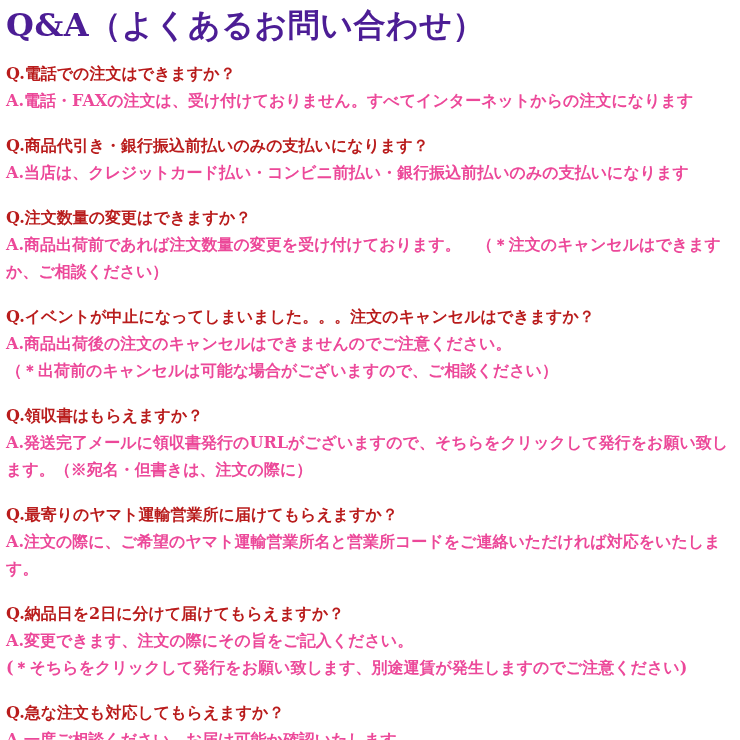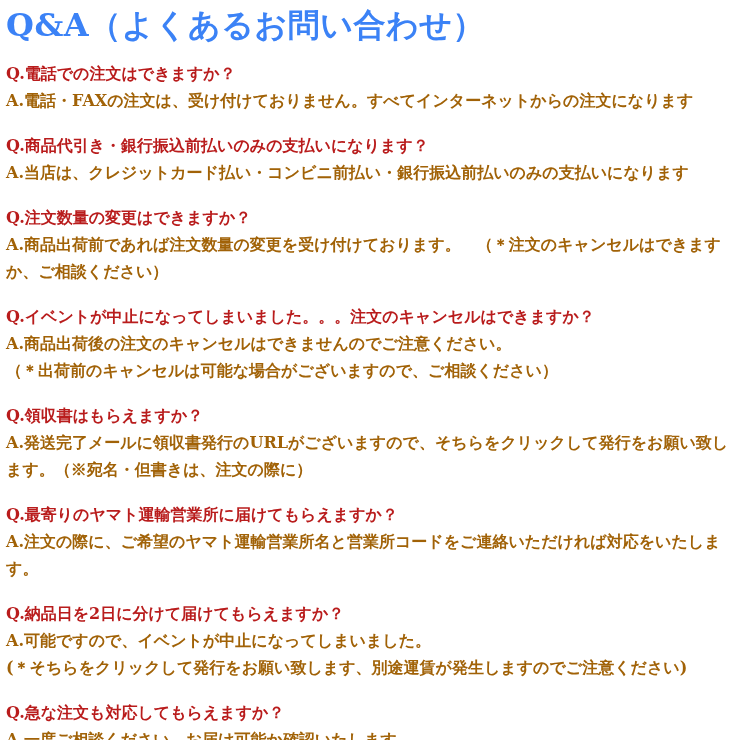--- a/index.html
+++ b/index.html
@@ -15,37 +15,37 @@
     padding: 6px 6px 0 6px;
     font-family: "DejaVu Serif", "Liberation Serif", serif;
     font-weight: bold;
     -webkit-font-smoothing: antialiased;
   }
   .page-title {
     margin: 0 0 16px 0;
     font-size: 32px;
     line-height: 1.2;
     font-weight: bold;
-    color: #3b82f6;
+    color: #4c1d95;
     letter-spacing: 0.5px;
     white-space: nowrap;
   }
   .faq-list {
     width: 728px;
   }
   .qa-item {
     margin: 0 0 18px 0;
   }
   .question {
     color: #b91c1c;
     font-size: 16px;
     line-height: 27px;
   }
   .answer, .answer-note {
-    color: #a16207;
+    color: #ec4899;
     font-size: 16px;
     line-height: 27px;
   }
 </style>
 </head>
 <body>
 
 <h1 class="page-title">Q&amp;A（よくあるお問い合わせ）</h1>
 
 <div class="faq-list">
@@ -76,21 +76,21 @@
     <div class="answer">A.発送完了メールに領収書発行のURLがございますので、そちらをクリックして発行をお願い致します。（※宛名・但書きは、注文の際に）</div>
   </section>
 
   <section class="qa-item">
     <div class="question">Q.最寄りのヤマト運輸営業所に届けてもらえますか？</div>
     <div class="answer">A.注文の際に、ご希望のヤマト運輸営業所名と営業所コードをご連絡いただければ対応をいたします。</div>
   </section>
 
   <section class="qa-item">
     <div class="question">Q.納品日を2日に分けて届けてもらえますか？</div>
-    <div class="answer">A.可能ですので、イベントが中止になってしまいました。</div>
+    <div class="answer">A.変更できます、注文の際にその旨をご記入ください。</div>
     <div class="answer-note">(＊そちらをクリックして発行をお願い致します、別途運賃が発生しますのでご注意ください)</div>
   </section>
 
   <section class="qa-item">
     <div class="question">Q.急な注文も対応してもらえますか？</div>
     <div class="answer">A.一度ご相談ください。お届け可能か確認いたします。</div>
   </section>
 
 </div>
 

